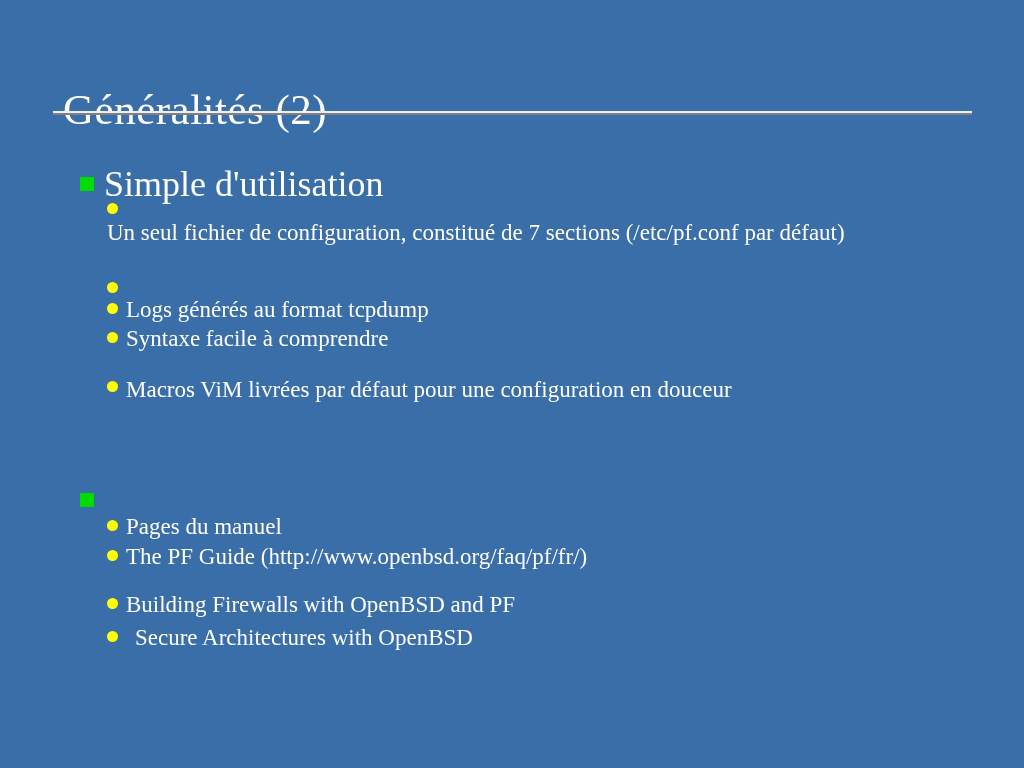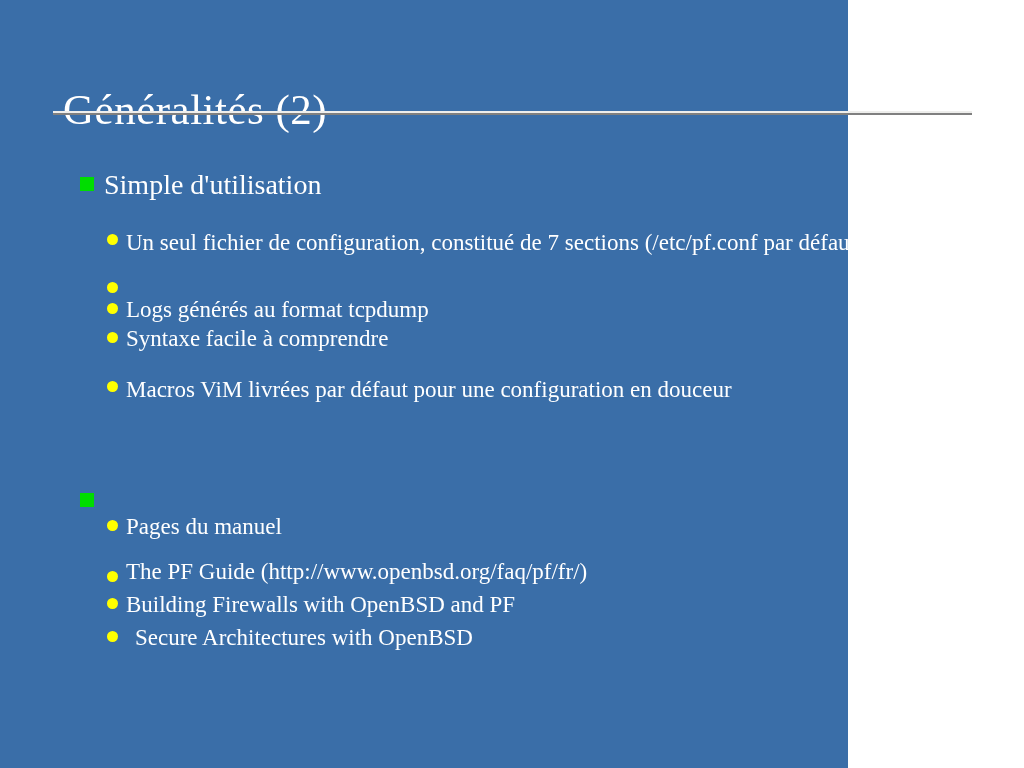--- a/index.html
+++ b/index.html
@@ -8,21 +8,21 @@
   }
   body {
     width: 1024px;
     height: 768px;
     overflow: hidden;
     font-family: "Liberation Serif", "DejaVu Serif", serif;
   }
 
   .slide {
     position: relative;
-    width: 848px;
+    width: 1024px;
     height: 768px;
     background: #3a6ea8;
     box-sizing: border-box;
   }
 
   
   .slide-title {
     position: absolute;
     left: 63px;
     top: 56px;
@@ -75,21 +75,21 @@
   }
   .lvl1 .bullet-square {
     flex: 0 0 auto;
     width: 14px;
     height: 14px;
     background: #00dd00;
     margin-top: 10px;
     margin-right: 10px;
   }
   .lvl1 .lvl1-text {
-    font-size: 28px;
+    font-size: 36px;
     line-height: 35px;
     color: #ffffff;
     white-space: nowrap;
   }
 
   .lvl2 {
     position: absolute;
     left: 107px;
     width: 880px;
     display: flex;
@@ -127,21 +127,21 @@
     <div class="rule-dark"></div>
   </div>
 
   <div class="body-outline">
 
     <div class="lvl1" style="top:167px;">
       <span class="bullet-square"></span>
       <span class="lvl1-text">Simple d'utilisation</span>
     </div>
 
-    <div class="lvl2 wrap" style="top:224px;">
+    <div class="lvl2 wrap" style="top:193px;flex-direction:column;">
       <span class="bullet-dot"></span>
       <span class="lvl2-text">Un seul fichier de configuration, constitué de 7 sections (/etc/pf.conf par défaut)</span>
     </div>
 
     <div class="lvl2" style="top:272px;">
       <span class="bullet-dot"></span>
     </div>
 
     <div class="lvl2" style="top:293px;">
       <span class="bullet-dot"></span>
@@ -160,21 +160,21 @@
 
     <div class="lvl1" style="top:483px;">
       <span class="bullet-square"></span>
     </div>
 
     <div class="lvl2" style="top:510px;">
       <span class="bullet-dot"></span>
       <span class="lvl2-text">Pages du manuel</span>
     </div>
 
-    <div class="lvl2" style="top:555px;align-items:center;">
+    <div class="lvl2" style="top:540px;">
       <span class="bullet-dot"></span>
       <span class="lvl2-text">The PF Guide (http://www.openbsd.org/faq/pf/fr/)</span>
     </div>
 
     <div class="lvl2" style="top:588px;">
       <span class="bullet-dot"></span>
       <span class="lvl2-text">Building Firewalls with OpenBSD and PF</span>
     </div>
 
     <div class="lvl2" style="top:621px;gap:9px;">

